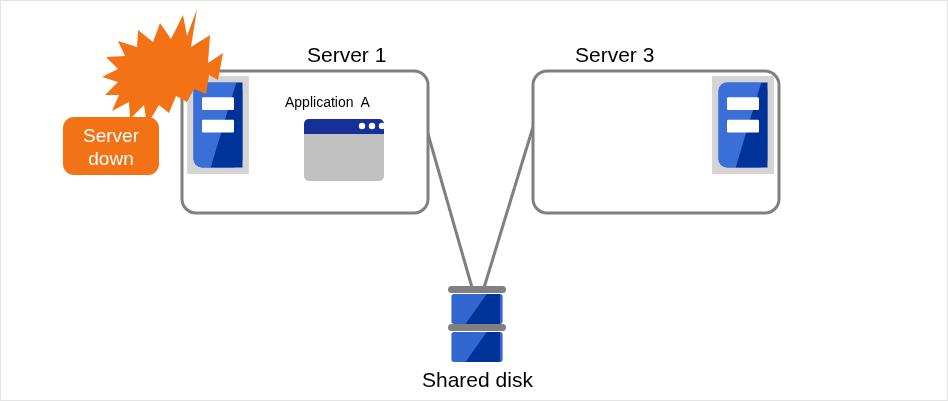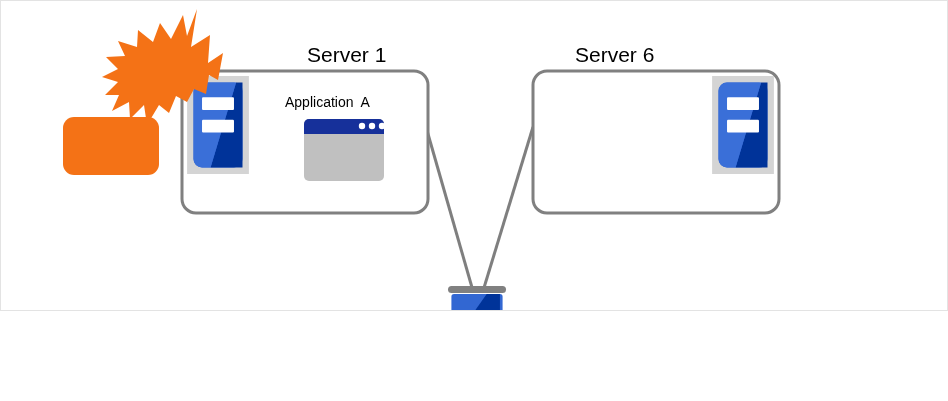--- a/index.html
+++ b/index.html
@@ -6,21 +6,21 @@
     margin: 0;
     padding: 0;
     background: #ffffff;
   }
   body {
     font-family: "Liberation Sans", sans-serif;
   }
   #canvas {
     position: relative;
     width: 948px;
-    height: 311px;
+    height: 401px;
     background: #ffffff;
     border: 1px solid #e3e3e3;
     box-sizing: border-box;
     overflow: hidden;
   }
   .svg-layer {
     position: absolute;
     left: 0;
     top: 0;
     width: 948px;
@@ -162,19 +162,24 @@
         L182 14
         L186 35
         Z"></path>
     </g>
 
     <rect x="62" y="116" width="96" height="58" rx="11" ry="11" fill="#f47216"></rect>
   </svg>
 
   <div class="label" id="server1-title">Server 1</div>
 
-  <div class="label" id="server2-title">Server 6</div>
+  <div class="label" id="server2-title">Server 3</div>
 
   <div class="label" id="app-a-label">Application  A</div>
 
+  <div class="label" id="shared-disk-label">Shared disk</div>
 
+  <div id="server-down-text">
+    <span>Server</span>
+    <span>down</span>
+  </div>
 
 </div>
 
 </body></html>

